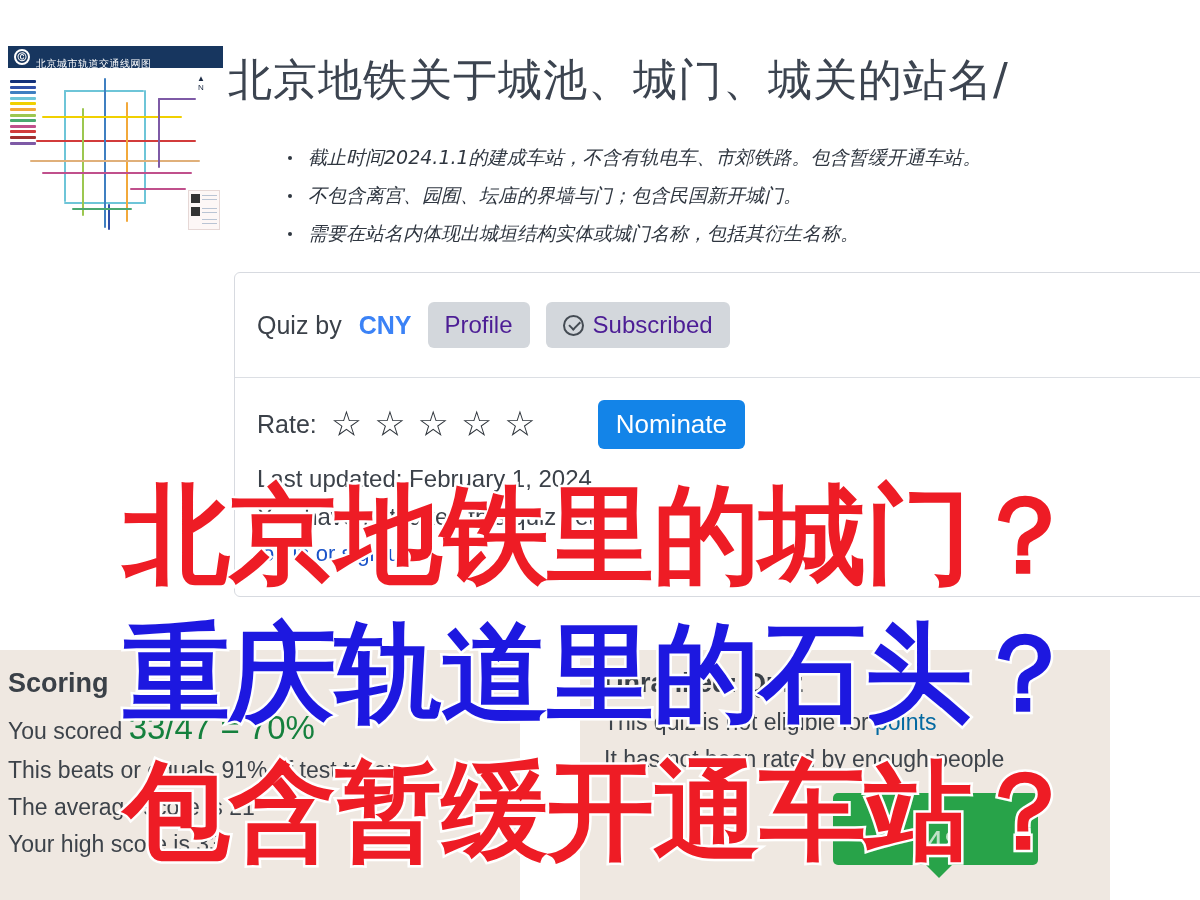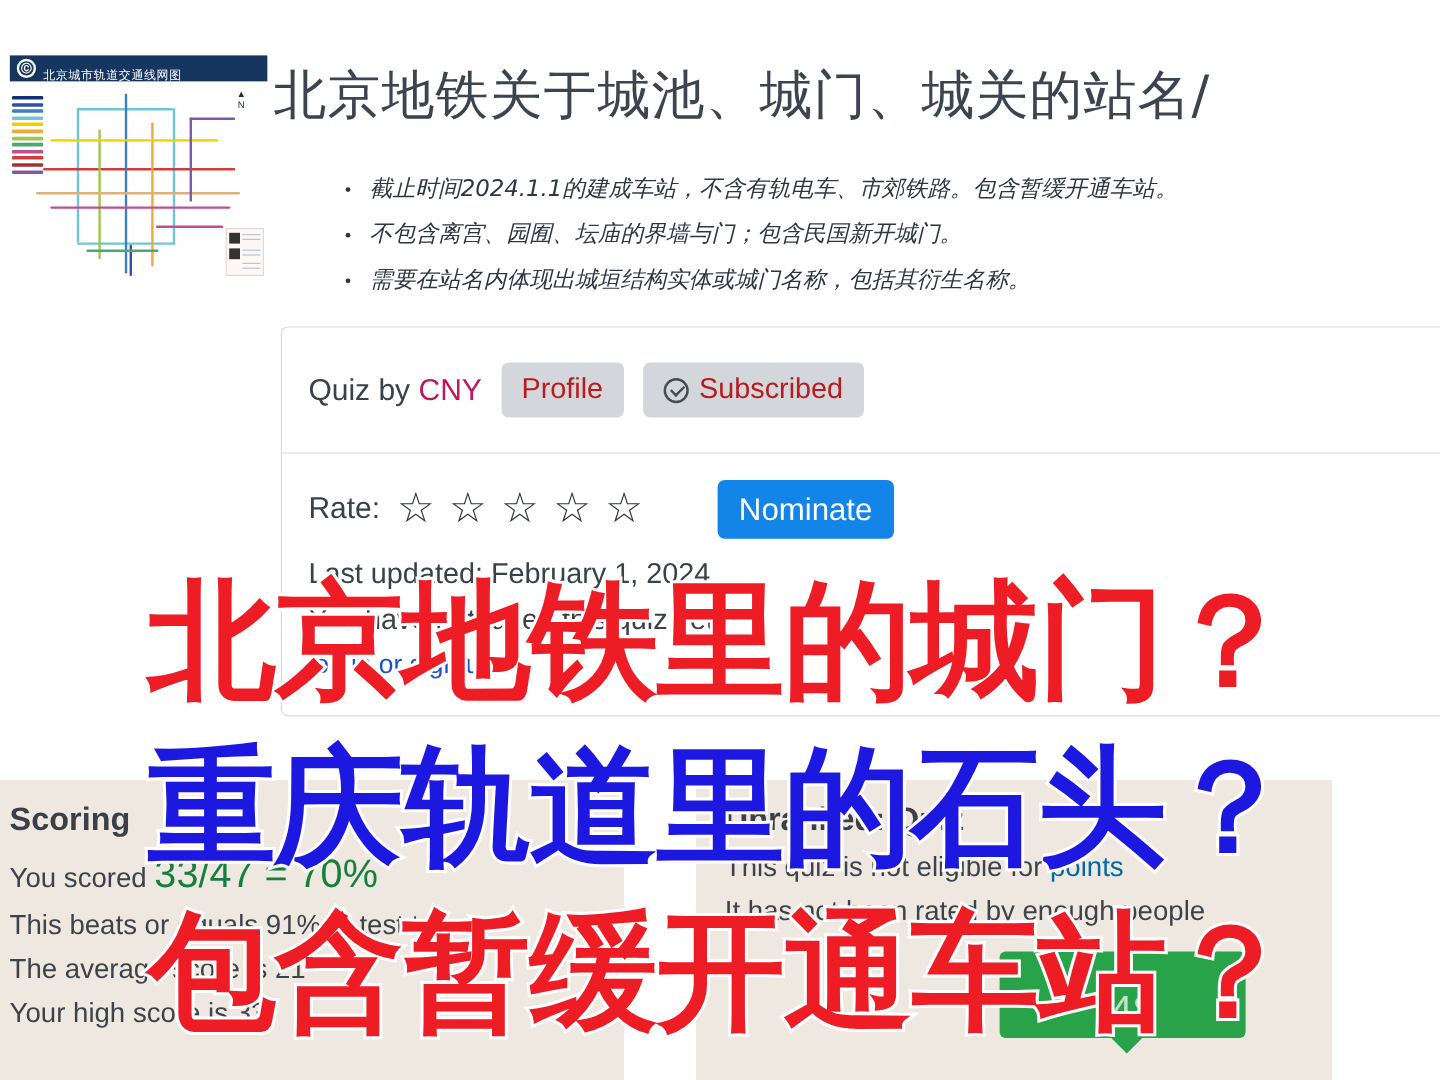--- a/index.html
+++ b/index.html
@@ -61,23 +61,23 @@
   
   .quiz-card{
     position:absolute;left:234px;top:272px;width:1010px;height:325px;
     background:#fff;border:1px solid #d7dae0;border-radius:6px;box-sizing:border-box;
   }
   .card-row-1{
     position:relative;height:105px;border-bottom:1px solid #dcdfe4;
     display:flex;align-items:center;padding-left:22px;gap:16px;box-sizing:border-box;
   }
   .quiz-by{font-size:25px;color:#3b4149;white-space:nowrap;}
-  .quiz-by b{color:#be185d;font-weight:normal;}
+  .quiz-by b{color:#3b82f6;font-weight:bold;margin-left:10px;}
   .pill{
-    background:#d3d7dc;color:#b91c1c;border-radius:6px;
+    background:#d3d7dc;color:#4c1d95;border-radius:6px;
     padding:9px 17px;font-size:24px;white-space:nowrap;border:none;
     display:flex;align-items:center;gap:9px;
   }
   .check-ico{
     width:21px;height:21px;border:2px solid #444b53;border-radius:50%;
     display:inline-block;position:relative;box-sizing:border-box;flex:none;
   }
   .check-ico:after{
     content:"";position:absolute;left:4px;top:4.5px;width:9px;height:4.5px;
     border-left:2px solid #444b53;border-bottom:2px solid #444b53;

